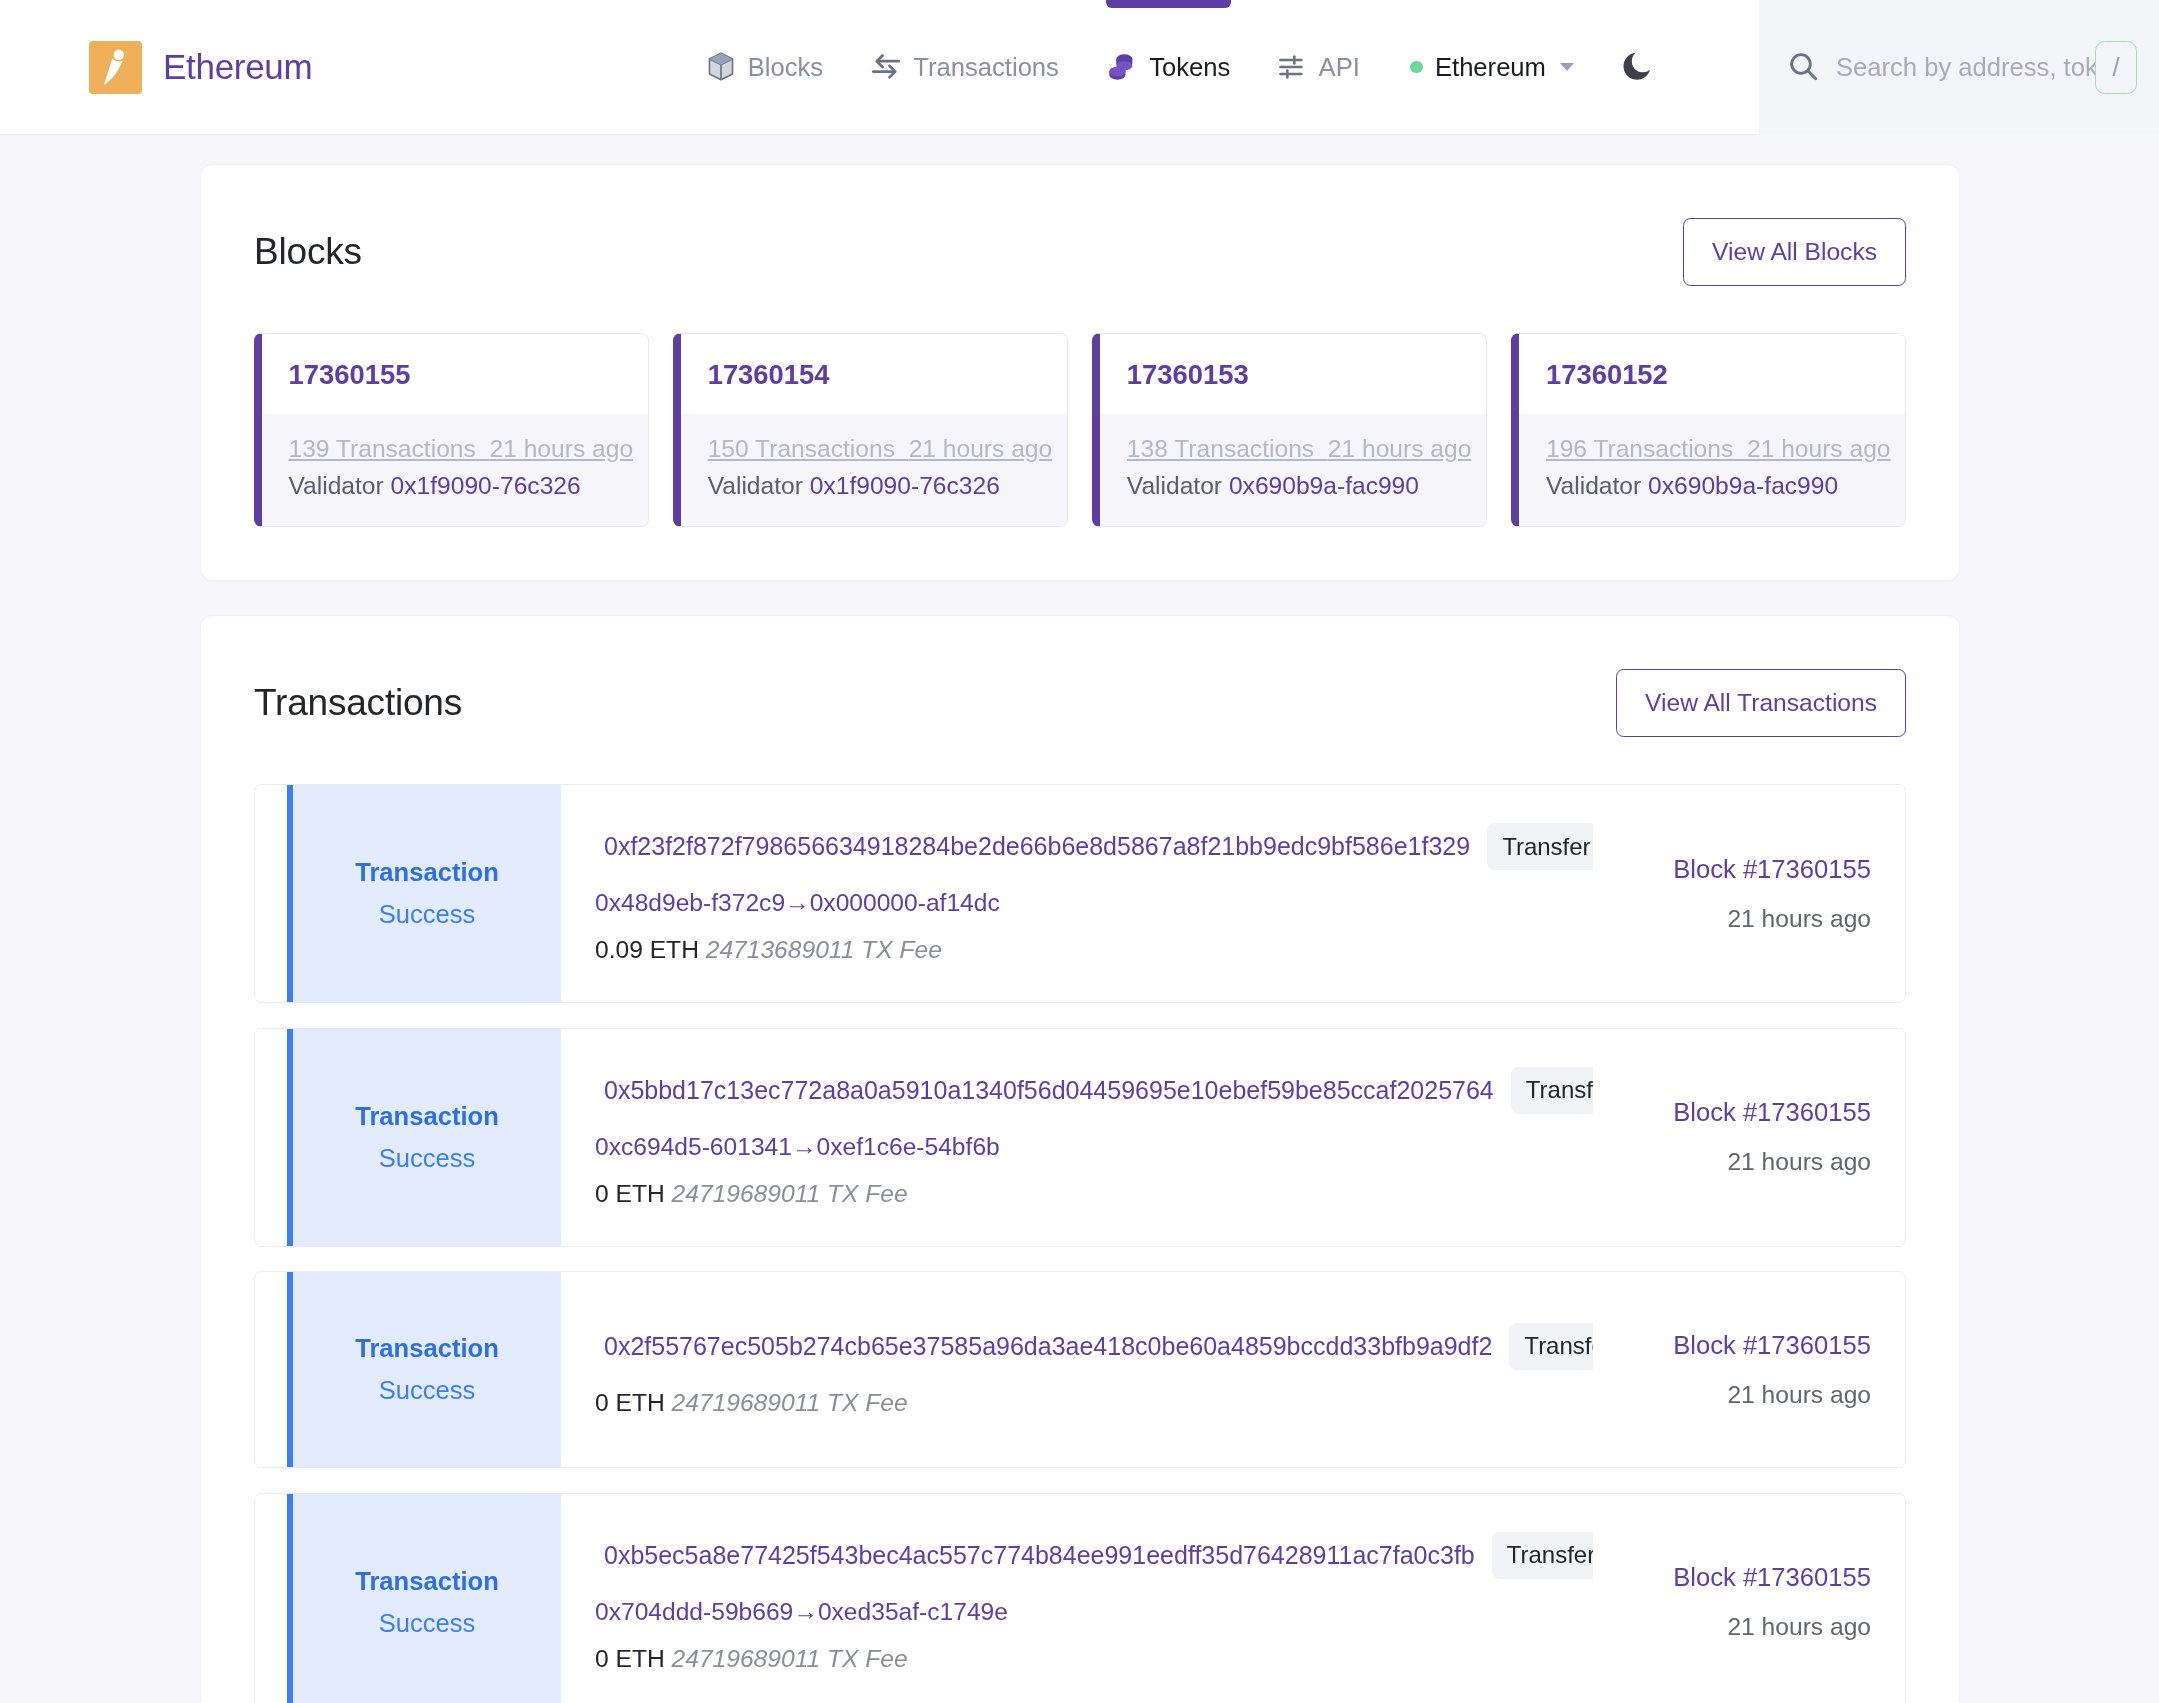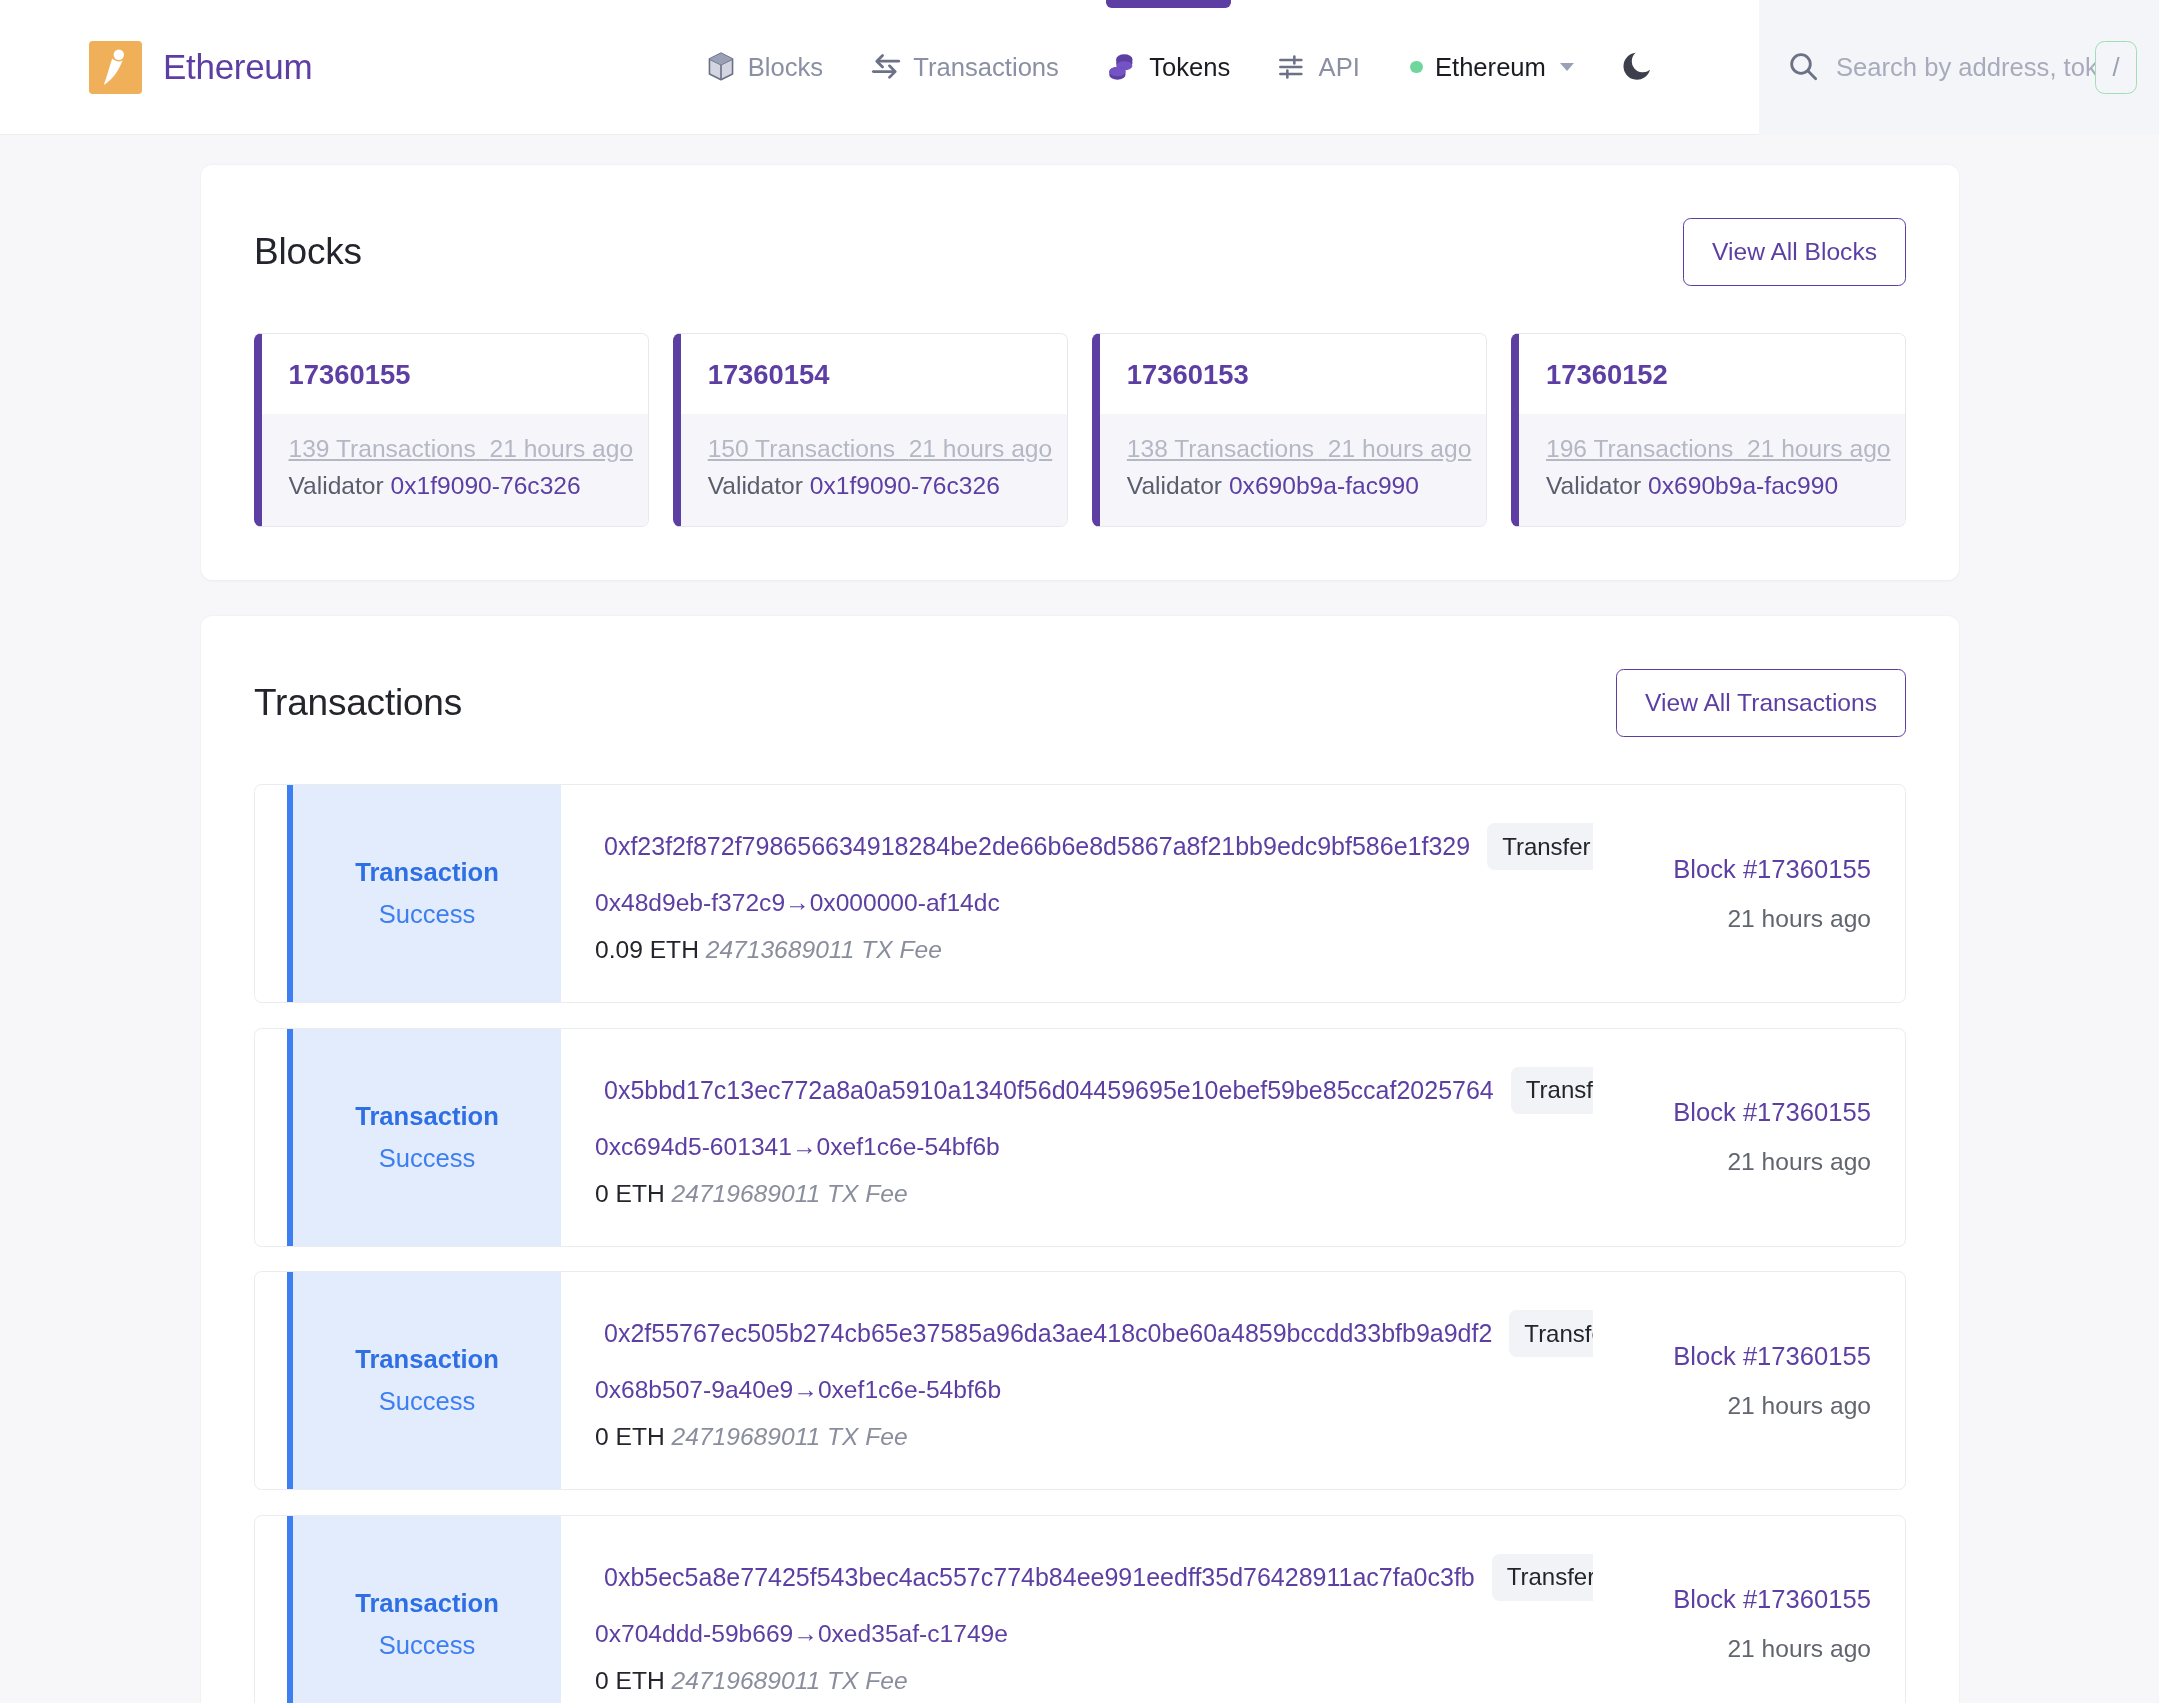--- a/index.html
+++ b/index.html
@@ -508,21 +508,20 @@
       <div class="tx-row">
         <div class="tx-badge">
           <span class="tx-badge-title">Transaction</span>
           <span class="tx-badge-status">Success</span>
         </div>
         <div class="tx-body">
           <div class="tx-hash-line">
             <span class="tx-hash">0x2f55767ec505b274cb65e37585a96da3ae418c0be60a4859bccdd33bfb9a9df2</span>
             <span class="tx-tag">Transfer</span>
           </div>
-          <div class="tx-addr">0x68b507-9a40e9→0xef1c6e-54bf6b</div>
           <div class="tx-value-line">
             <span class="tx-value">0 ETH</span>
             <span class="tx-fee">24719689011 TX Fee</span>
           </div>
         </div>
         <div class="tx-right">
           <span class="tx-block-link">Block #17360155</span>
           <span class="tx-age">21 hours ago</span>
         </div>
       </div>

